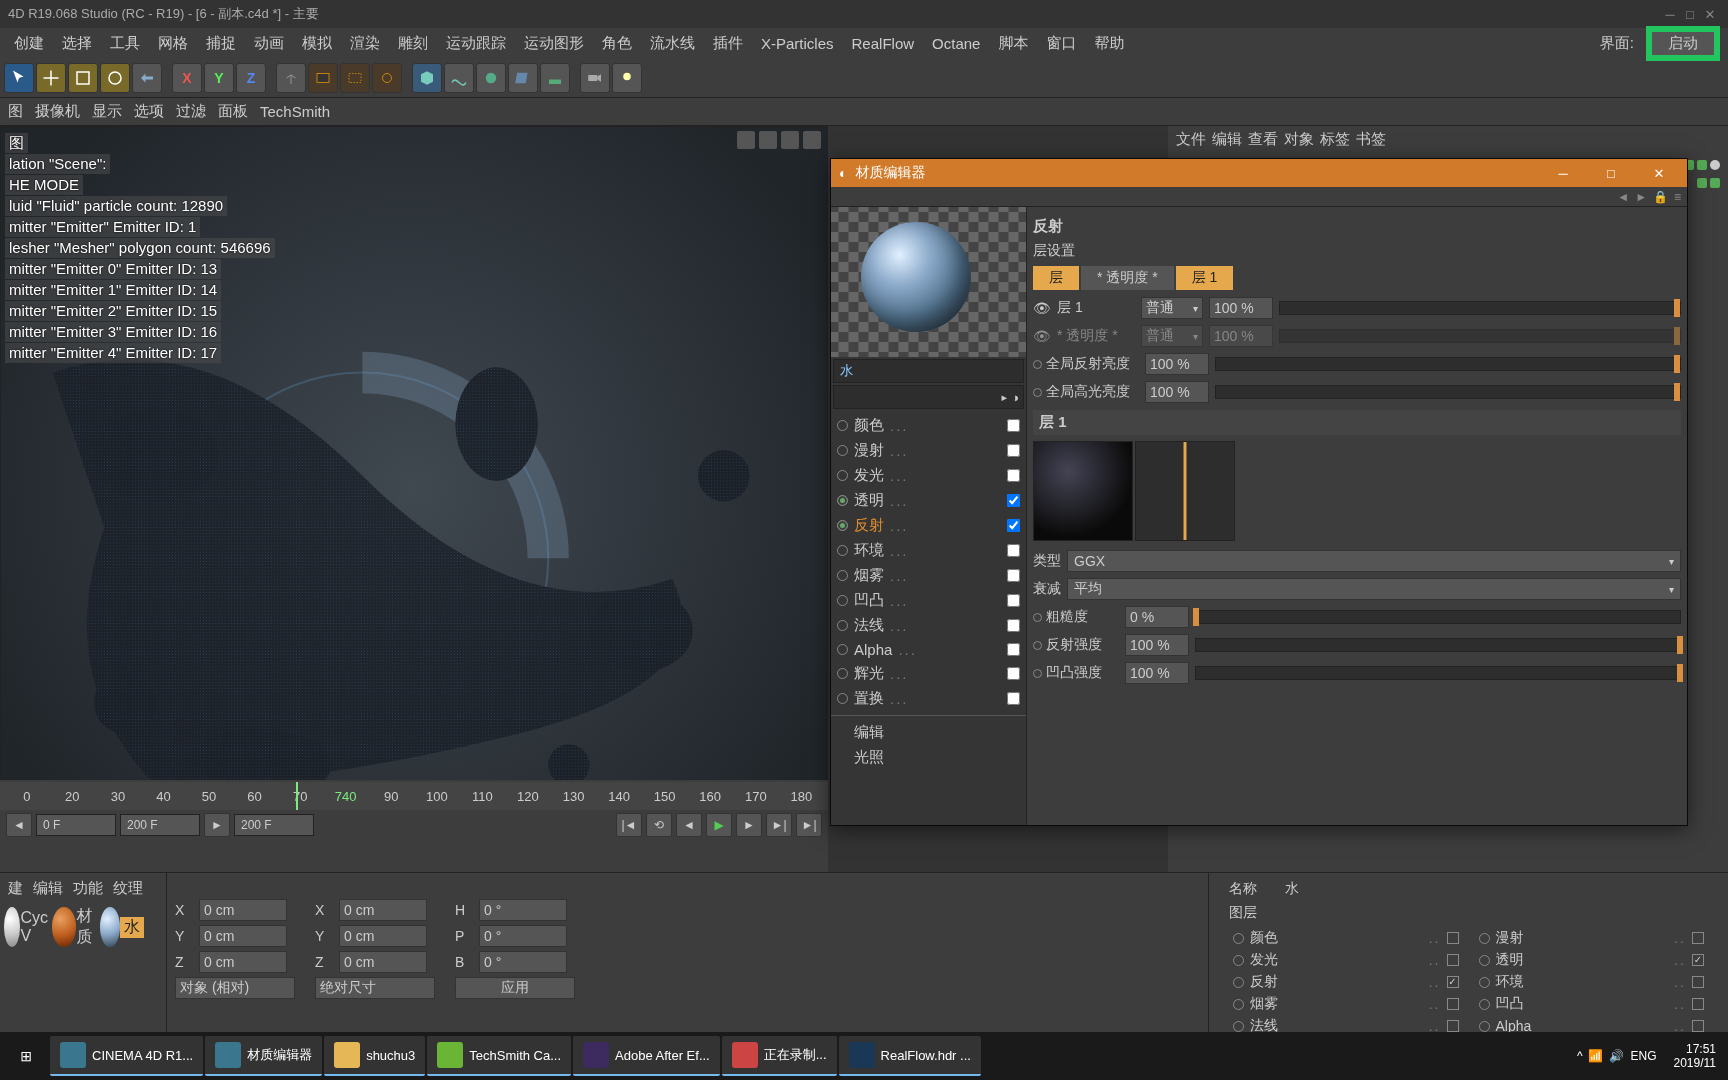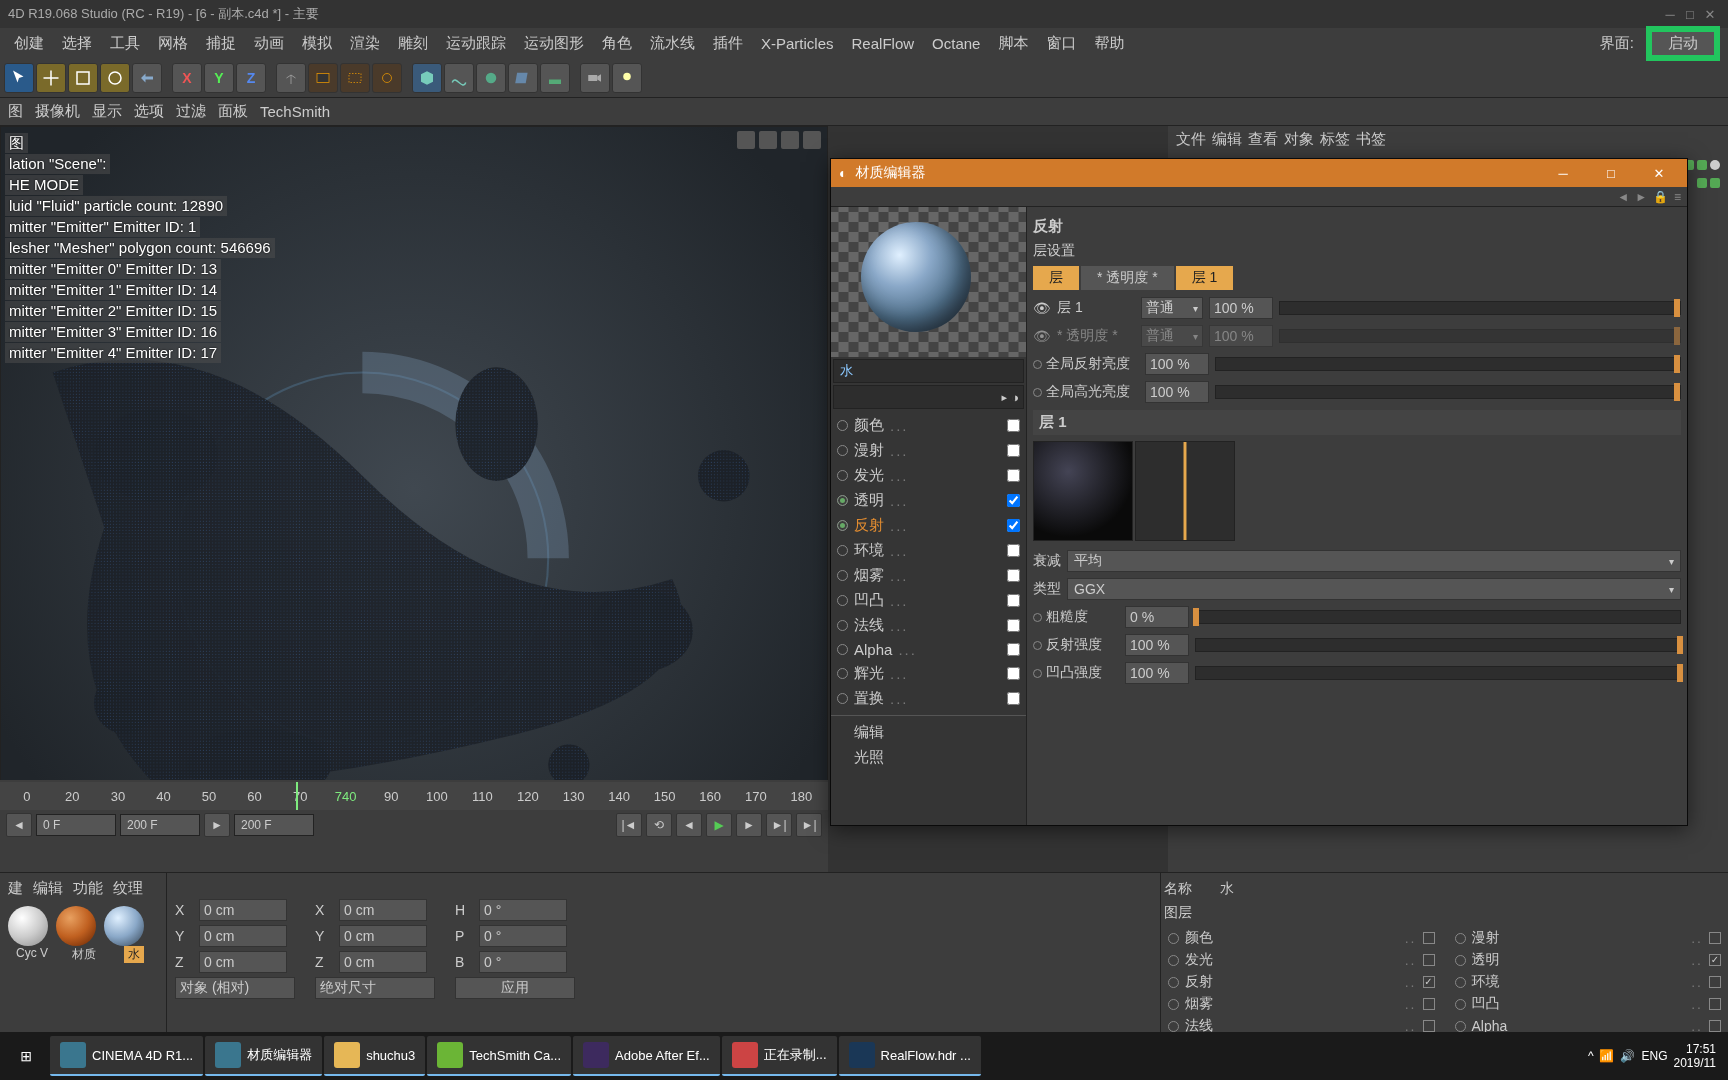--- a/index.html
+++ b/index.html
@@ -77,39 +77,39 @@
 .sp1 { background: radial-gradient(circle at 35% 30%, #445 0%, #0a0a0a 70%) !important; border-radius: 0; }
 .sp2 { background: linear-gradient(90deg,#2d2d2d 48%,#e6a84d 49%,#e6a84d 51%,#2d2d2d 52%) !important;}
 .selrow { display:flex; align-items:center; gap:6px; padding:3px 0; font-size:14px;}
 .selrow .sel{ flex:1; height:22px; background:#555; border:1px solid #333; display:flex; align-items:center; padding:0 6px; justify-content:space-between;}
 .selrow .sel::after{content:"▾"; font-size:10px;}
 
 .bottom-panel { position: absolute; left: 0; bottom: 48px; width: 100%; height: 160px; background: #3d3d3d; border-top: 1px solid #222; display: flex; }
 .bp-left { width: 166px; padding: 4px; }
 .bp-tabs { display: flex; gap: 10px; font-size: 15px; padding: 2px 4px; }
 .mat-thumbs { display: flex; gap: 4px; margin-top: 6px; }
-.mat-thumb { width: 44px; display: flex; flex-direction: column; align-items: flex-end; font-size: 12px; }
+.mat-thumb { width: 44px; display: flex; align-items: center; font-size: 16px; }
 .mat-thumb .ball { width: 40px; height: 40px; border-radius: 50%; }
 .mat-thumb.sel .lbl { background: #e6a84d; color: #222; padding: 0 4px; }
 .bp-mid { flex: 1; border-left: 1px solid #222; padding: 4px 8px; }
 .coord-row { display: flex; align-items: center; gap: 6px; padding: 2px 0; font-size: 14px; }
 .coord-row .cl { width: 18px; } .coord-row .cv { width: 88px; height:22px; background:#555; border:1px solid #333; padding:0 4px; display:flex;align-items:center;}
-.bp-right { width: 568px; border-left: 1px solid #222; padding: 4px 3px; }
+.bp-right { width: 520px; border-left: 1px solid #222; padding: 4px 20px; }
 .check-grid { display: grid; grid-template-columns: 1fr 1fr; gap: 4px 20px; padding: 4px; font-size: 14px; }
 .check-item { display: flex; align-items: center; gap: 6px; }
 .check-item .r { width: 11px; height: 11px; border: 1px solid #888; border-radius: 50%; }
 .check-item .c { width: 12px; height: 12px; border: 1px solid #888; }
 .check-item .c.on::after { content:"✓"; font-size:10px; display:block; text-align:center; line-height:10px;}
 
 .taskbar { position: absolute; bottom: 0; left: 0; width: 100%; height: 48px; background: #1a1a1a; display: flex; align-items: center; padding: 0 4px; gap: 2px; }
 .task-item { height: 40px; padding: 0 10px; display: flex; align-items: center; gap: 6px; font-size: 13px; color: #fff; border-radius: 2px; cursor: pointer; max-width: 180px; }
 .task-item.active { background: #333; border-bottom: 2px solid #76b9ed; }
 .task-icon { width: 24px; height: 24px; display: flex; align-items: center; justify-content: center; font-size: 14px; }
 .tray { margin-left: auto; display: flex; align-items: center; gap: 6px; font-size: 12px; color: #fff; padding: 0 8px; }
-.tray .clock { text-align: right; line-height: 14px; }
+.tray .clock { text-align: right; line-height: 14px; margin-left: 11px; }
 .splash { position:absolute; left:0; top:0; width:100%; height:100%; opacity:0.85;}
 </style>
 </head>
 <body>
 
 <div class="titlebar">
   <span>4D R19.068 Studio (RC - R19) - [6 - 副本.c4d *] - 主要</span>
   <span class="spacer"></span>
   <span class="winbtn">─</span>
   <span class="winbtn">□</span>
@@ -530,29 +530,29 @@
               <div class="thumb" style="left:calc(100% - 6px);"></div>
             </div>
           </div>
         </div>
       <div class="sec-head" style="background:#444;padding:3px 6px;margin-top:4px;">层 1</div>
       <div class="sub-preview">
         <div class="sp1"></div>
         <div class="sp2"></div>
       </div>
       <div class="selrow">
+          <span class="plabel"><span class="dot2"></span><span>类型</span></span>
+          <div class="sel">
+            <span>GGX</span>
+          </div>
+        </div>
+      <div class="selrow">
           <span class="plabel"><span class="dot2"></span><span>衰减</span></span>
           <div class="sel">
             <span>平均</span>
-          </div>
-        </div>
-      <div class="selrow">
-          <span class="plabel"><span class="dot2"></span><span>类型</span></span>
-          <div class="sel">
-            <span>GGX</span>
           </div>
         </div>
       <div id="params">
           <div class="param-row">
             <span class="plabel">
               <span class="dot2"></span>
               <span>粗糙度</span>
             </span>
             <span class="valbox">0 %</span>
             <div class="slider">

